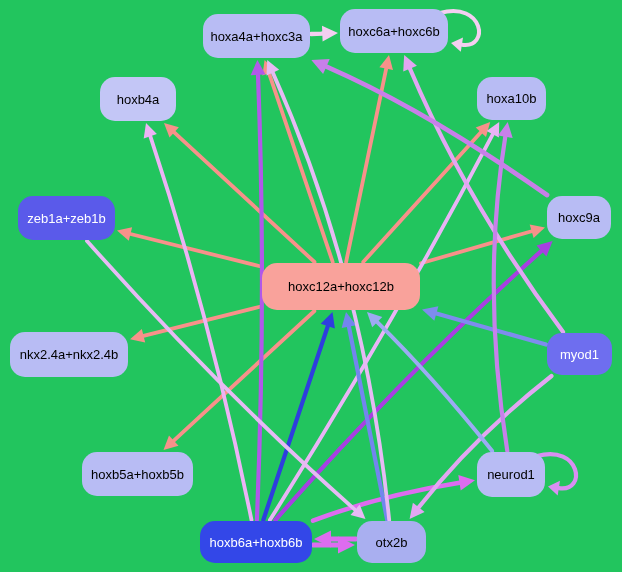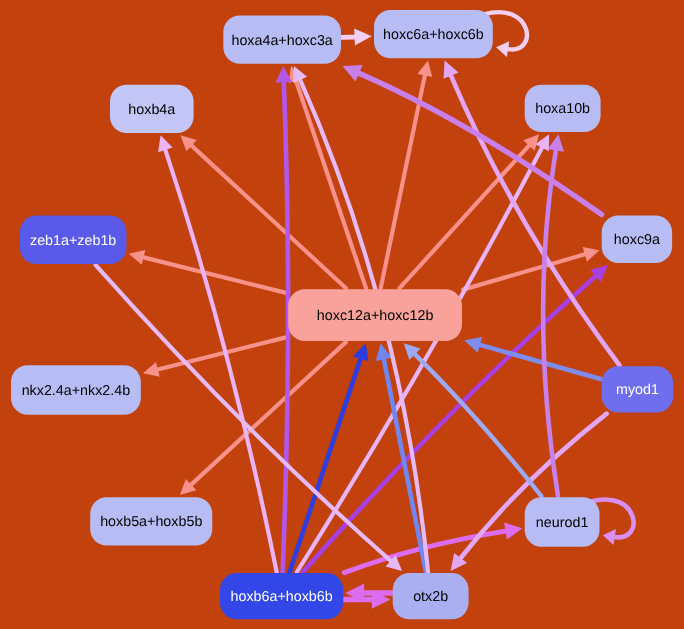--- a/index.html
+++ b/index.html
@@ -1,16 +1,16 @@
 <!DOCTYPE html>
 <html><head>
 <meta charset="utf-8">
 <style>
   html,body{margin:0;padding:0;background:#ffffff;}
-  #stage{position:relative;width:622px;height:572px;background:#c2410c;overflow:hidden;
+  #stage{position:relative;width:622px;height:572px;background:#22c55e;overflow:hidden;
          font-family:"Liberation Sans", sans-serif;}
   svg text{font-family:"Liberation Sans", sans-serif;font-size:13px;}
 </style>
 </head>
 <body>
 
 <div id="stage">
   <svg id="graph" width="622" height="572" viewBox="0 0 622 572">
       <g>
         <path d="M 332.7 262.0 Q 298.8 161.3, 269.0 73.2" stroke="#f8918a" stroke-width="3.8" fill="none" stroke-linecap="round"></path>

